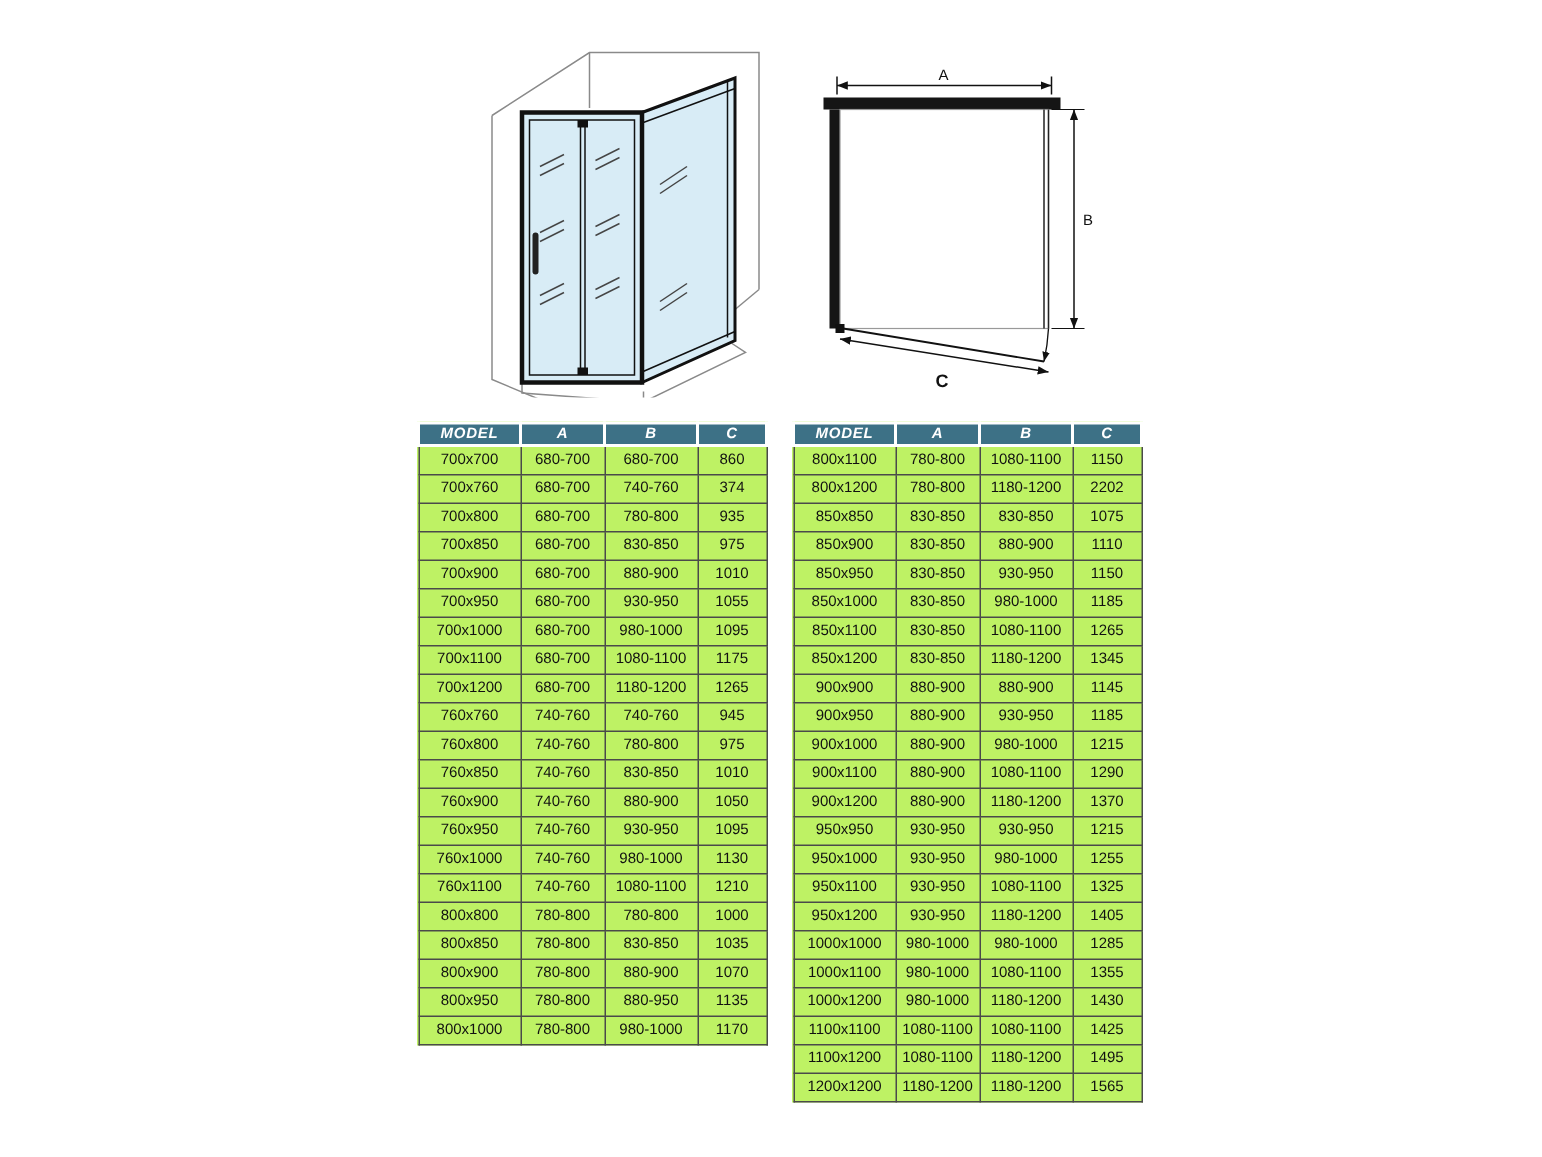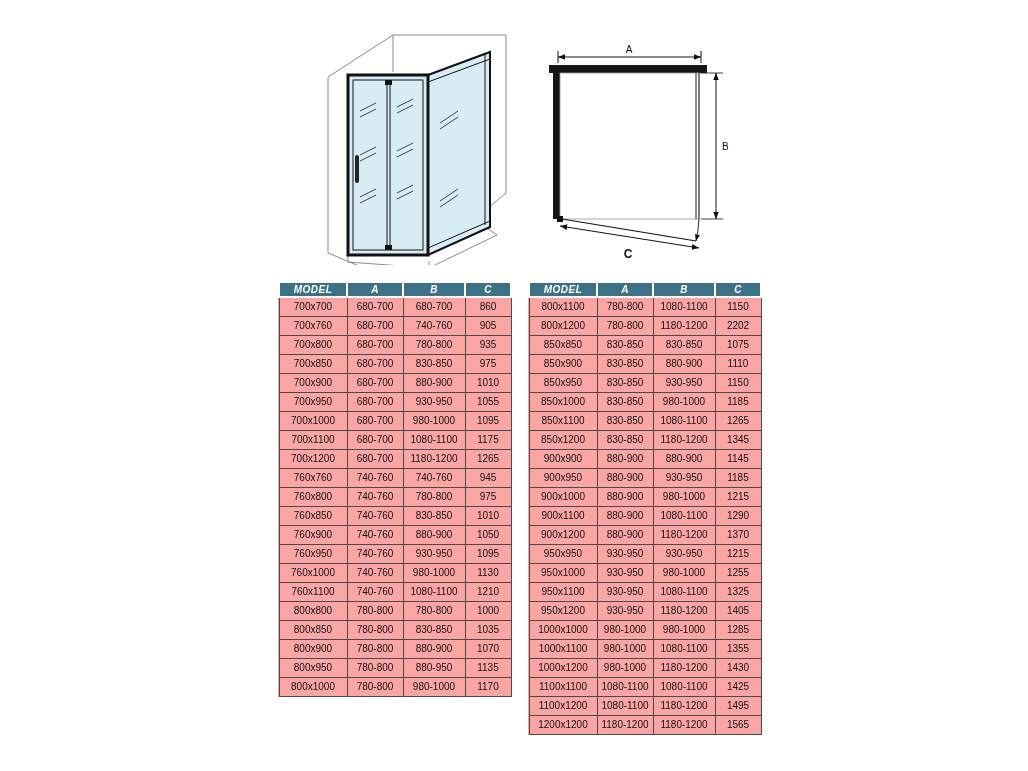--- a/index.html
+++ b/index.html
@@ -1,19 +1,19 @@
 <!DOCTYPE html>
 <html style="--header-bg: #3d7186; --glass: #d8ecf6;"><head>
 <meta charset="utf-8">
 <style>
   *{box-sizing:border-box}
   html,body{margin:0;padding:0;background:#ffffff}
   .page{position:relative;width:1028px;height:771px;background:#fff;font-family:"Liberation Sans",sans-serif;overflow:hidden}
 
-  table.spec{position:absolute;border-collapse:collapse;background:#fca5a5;table-layout:fixed}
+  table.spec{position:absolute;border-collapse:collapse;background:#bef264;table-layout:fixed}
   table.spec td{border:1px solid #4a4a4a;font-size:10px;color:#111;text-align:center;height:19px;padding:0 2px;line-height:1;white-space:nowrap}
   table.spec th{background:var(--header-bg,#3d7186);color:#fff;font-size:10px;font-weight:bold;height:15px;border:2px solid #fff;padding:0;letter-spacing:.5px;font-style:italic}
   #table-left{left:278px;top:281px}
   #table-right{left:528px;top:281px}
 
   .svg3d{position:absolute;left:298px;top:15px}
   .svg2d{position:absolute;left:533px;top:45px}
   svg text{font-family:"Liberation Sans",sans-serif;fill:#111}
   .glass{fill:var(--glass,#d8ecf6)}
 </style>
@@ -134,21 +134,21 @@
         <tr>
           <td>700x700</td>
           <td>680-700</td>
           <td>680-700</td>
           <td>860</td>
         </tr>
         <tr>
           <td>700x760</td>
           <td>680-700</td>
           <td>740-760</td>
-          <td>905</td>
+          <td>374</td>
         </tr>
         <tr>
           <td>700x800</td>
           <td>680-700</td>
           <td>780-800</td>
           <td>935</td>
         </tr>
         <tr>
           <td>700x850</td>
           <td>680-700</td>

